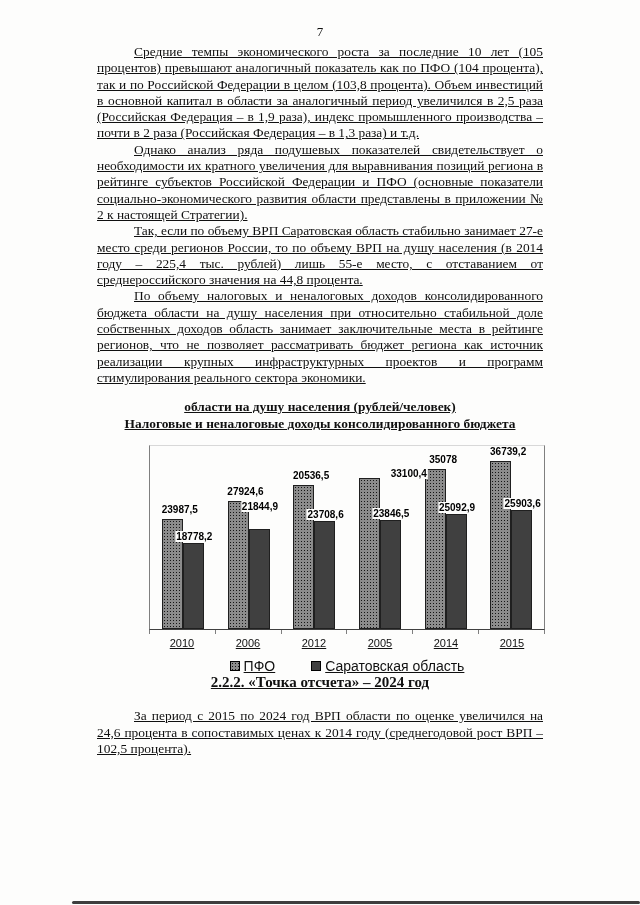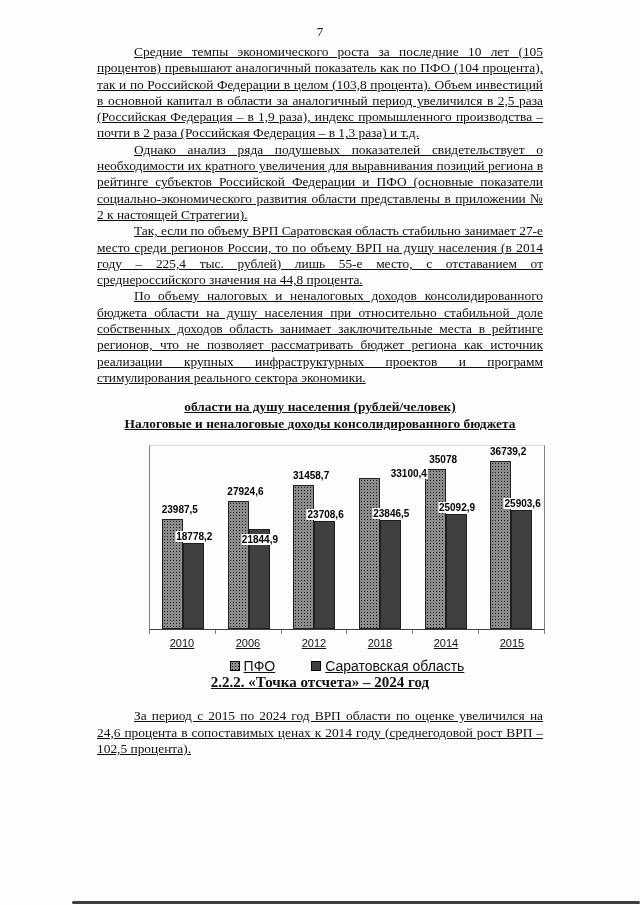--- a/index.html
+++ b/index.html
@@ -114,25 +114,25 @@
             <div class="bar-group">
               <div class="bar bar-s0 bar-speckle" style="background-color: rgb(140, 140, 140); height: 110px;"></div>
               <span class="bar-label lbl-s0" style="bottom: 114px; text-align: center;">23987,5</span>
               <div class="bar bar-s1" style="background-color: rgb(64, 64, 64); height: 86px;"></div>
               <span class="bar-label lbl-s1" style="bottom: 87px;">18778,2</span>
             </div>
             <div class="bar-group">
               <div class="bar bar-s0 bar-speckle" style="background-color: rgb(140, 140, 140); height: 128px;"></div>
               <span class="bar-label lbl-s0" style="bottom: 132px;">27924,6</span>
               <div class="bar bar-s1" style="background-color: rgb(64, 64, 64); height: 100px;"></div>
-              <span class="bar-label lbl-s1" style="bottom: 84px;">21844,9</span>
+              <span class="bar-label lbl-s1" style="bottom: 117px;">21844,9</span>
             </div>
             <div class="bar-group">
               <div class="bar bar-s0 bar-speckle" style="background-color: rgb(140, 140, 140); height: 144px;"></div>
-              <span class="bar-label lbl-s0" style="bottom: 148px;">31458,7</span>
+              <span class="bar-label lbl-s0" style="bottom: 148px;">20536,5</span>
               <div class="bar bar-s1" style="background-color: rgb(64, 64, 64); height: 108px;"></div>
               <span class="bar-label lbl-s1" style="bottom: 109px;">23708,6</span>
             </div>
             <div class="bar-group">
               <div class="bar bar-s0 bar-speckle" style="background-color: rgb(140, 140, 140); height: 151px;"></div>
               <span class="bar-label lbl-s0" style="bottom: 150px; margin-left: 32px;">33100,4</span>
               <div class="bar bar-s1" style="background-color: rgb(64, 64, 64); height: 109px;"></div>
               <span class="bar-label lbl-s1" style="bottom: 110px;">23846,5</span>
             </div>
             <div class="bar-group">
@@ -153,21 +153,21 @@
             <div></div>
             <div></div>
             <div></div>
             <div></div>
             <div></div>
           </div>
         <div class="x-labels" id="xlabels">
             <div>2010</div>
             <div>2006</div>
             <div>2012</div>
-            <div>2018</div>
+            <div>2005</div>
             <div>2014</div>
             <div>2015</div>
           </div>
         <div class="legend" id="legend">
             <div class="item">
               <span class="swatch bar-speckle" style="background-color: rgb(140, 140, 140);"></span>
               <span>ПФО</span>
             </div>
             <div class="item">
               <span class="swatch" style="background-color: rgb(64, 64, 64);"></span>

